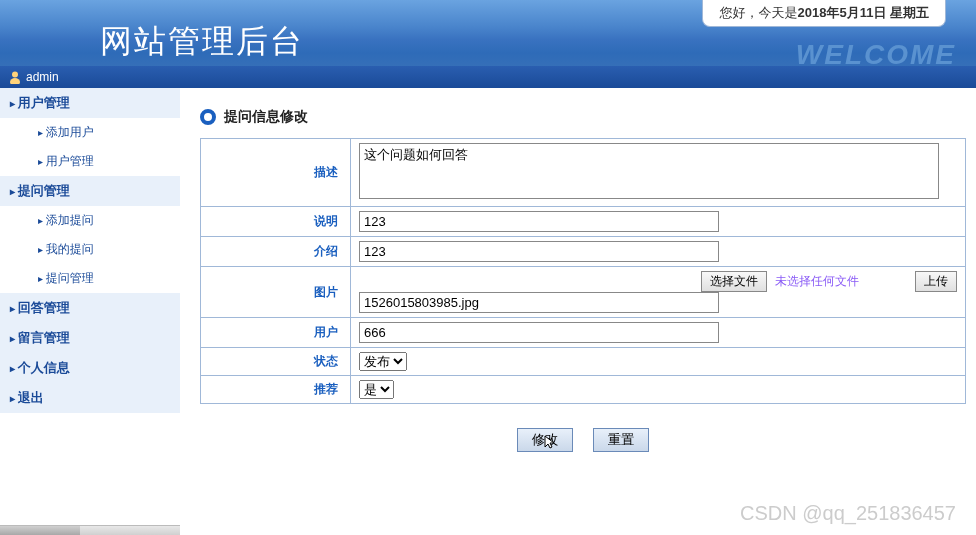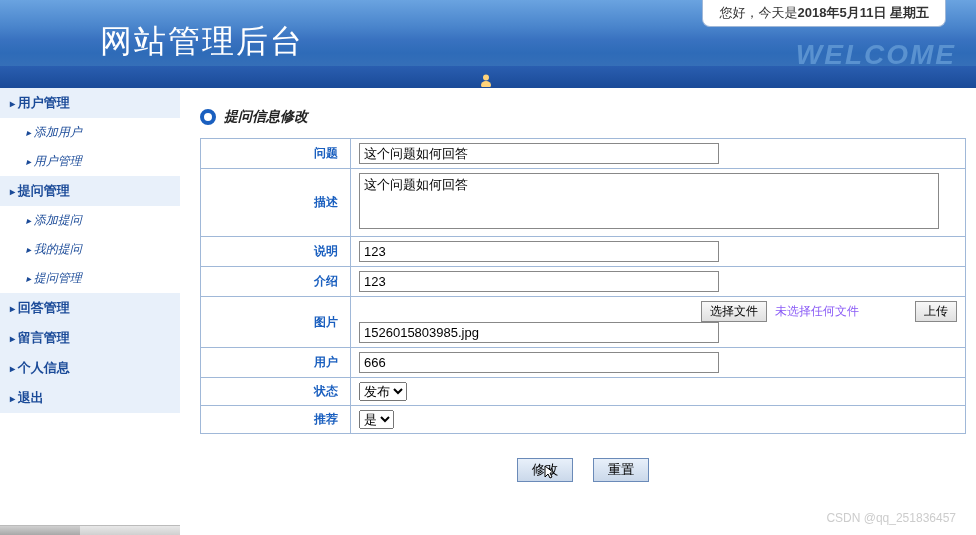--- a/index.html
+++ b/index.html
@@ -2,47 +2,47 @@
 <html><head>
 <meta charset="utf-8">
 <style>
 * { margin: 0; padding: 0; box-sizing: border-box; }
 body { font-family: "Microsoft YaHei", SimSun, Arial, sans-serif; font-size: 12px; background: #fff; width: 976px; }
 .header { height: 66px; background: linear-gradient(to bottom, #6aa3e0 0%, #4a85cc 40%, #3972c0 60%, #2e6bb8 80%, #356fb8 100%); position: relative; overflow: hidden; }
 .date-bar { position: absolute; right: 30px; top: 0; background: #fff; border: 1px solid #a0b8d8; border-top: none; border-radius: 0 0 8px 8px; padding: 4px 16px; font-size: 13px; color: #333; }
 .date-bar b { font-weight: bold; }
 .site-title { position: absolute; left: 100px; top: 20px; font-family: "SimSun", serif; font-size: 32px; color: #fff; font-weight: 300; letter-spacing: 2px; }
 .welcome-bg { position: absolute; right: 20px; bottom: -5px; font-family: Arial; font-size: 28px; color: #5a92d0; font-style: italic; font-weight: bold; letter-spacing: 2px; }
-.user-bar { height: 22px; background: linear-gradient(to bottom, #2a5eb0, #1a4a98); display: flex; align-items: center; padding: 7px 8px; color: #fff; cursor: pointer; flex-direction: column; }
+.user-bar { height: 22px; background: linear-gradient(to bottom, #2a5eb0, #1a4a98); display: flex; align-items: center; padding: 7px 8px; color: #fff; cursor: pointer; }
 .user-icon { width: 14px; height: 14px; margin-right: 4px; display: inline-block; }
 .user-icon svg { display: block; }
 .layout { display: flex; }
 .sidebar { width: 180px; min-height: 440px; background: #fff; border-right: none; }
 .menu-group-title { background: #e8f0fa; padding: 6px 10px; font-weight: bold; color: #1a4a98; font-size: 13px; cursor: pointer; }
 .menu-group-title::before { content: "▸ "; font-size: 10px; }
-.submenu { padding-left: 26px; font-style: italic; }
+.submenu { padding-left: 38px; }
 .submenu-item { padding: 6px 0; color: #1a4a98; cursor: pointer; font-size: 12px; }
 .submenu-item::before { content: "▸ "; font-size: 10px; }
 .main { flex: 1; padding: 20px 10px 20px 20px; }
 .page-header { display: flex; align-items: center; margin-bottom: 12px; }
 .circle-icon { width: 16px; height: 16px; border: 4px solid #1a5fbf; border-radius: 50%; margin-right: 8px; background: #fff; }
-.page-title { font-weight: bold; font-size: 14px; color: #222; font-style: italic; }
+.page-title { font-weight: bold; font-size: 14px; color: #222; }
 .form-table { width: 100%; border-collapse: collapse; }
 .form-table td { border: 1px solid #a0b8d8; padding: 4px 8px; vertical-align: middle; height: 28px; }
 .form-table td.label { width: 150px; text-align: right; font-weight: bold; color: #1a5fbf; padding-right: 12px; background: #fff; }
 .form-table input[type="text"] { width: 360px; padding: 2px 4px; font-size: 13px; border: 1px solid #888; background: #fff; outline: none; }
 .form-table textarea { width: 580px; height: 56px; padding: 2px 4px; font-size: 13px; border: 1px solid #888; background: #fff; resize: none; outline: none; }
 .form-table select { font-size: 13px; padding: 0; }
 .btn { font-size: 12px; padding: 1px 8px; background: linear-gradient(#f8f8f8, #e0e0e0); border: 1px solid #888; cursor: pointer; }
 .btn-action { padding: 2px 14px; background: linear-gradient(#e8f0fa, #cad8ea); border: 1px solid #6a8ab8; }
 .file-label { color: #8b5cf6; }
 .upload-btn { margin-left: auto; }
 .actions { text-align: center; margin-top: 24px; position: relative; }
 .actions button { margin: 0 8px; }
-.watermark { position: fixed; right: 20px; bottom: 10px; color: #ccc; font-size: 12px; font-family: Arial; }
+.watermark { position: fixed; right: 20px; bottom: 10px; color: #ccc; font-size: 20px; font-family: Arial; }
 .bottom-scrollbar { position: fixed; bottom: 0; left: 0; width: 180px; height: 10px; background: linear-gradient(#e8e8e8, #d0d0d0); border-top: 1px solid #bbb; }
 .scroll-thumb { width: 80px; height: 100%; background: linear-gradient(#d0d0d0, #a8a8a8); }
 .cursor-img { position: absolute; width: 16px; height: 16px; pointer-events: none; }
 .img-row-inner { display: flex; flex-direction: column; gap: 0; }
 .img-top { display: flex; align-items: center; gap: 8px; }
 </style>
 </head>
 <body>
 
 <div class="header">
@@ -83,24 +83,20 @@
   </div>
 
   <div class="main">
     <div class="page-header">
       <span class="circle-icon"></span>
       <span class="page-title">提问信息修改</span>
     </div>
 
     <table class="form-table">
       <tbody>
-          <tr>
-        <td class="label">问题</td>
-        <td><input type="text" value="这个问题如何回答" style=""></td>
-      </tr>
       <tr>
         <td class="label">描述</td>
         <td><textarea style="">这个问题如何回答</textarea></td>
       </tr>
       <tr>
         <td class="label">说明</td>
         <td><input type="text" value="123" style=""></td>
       </tr>
       <tr>
         <td class="label">介绍</td>

